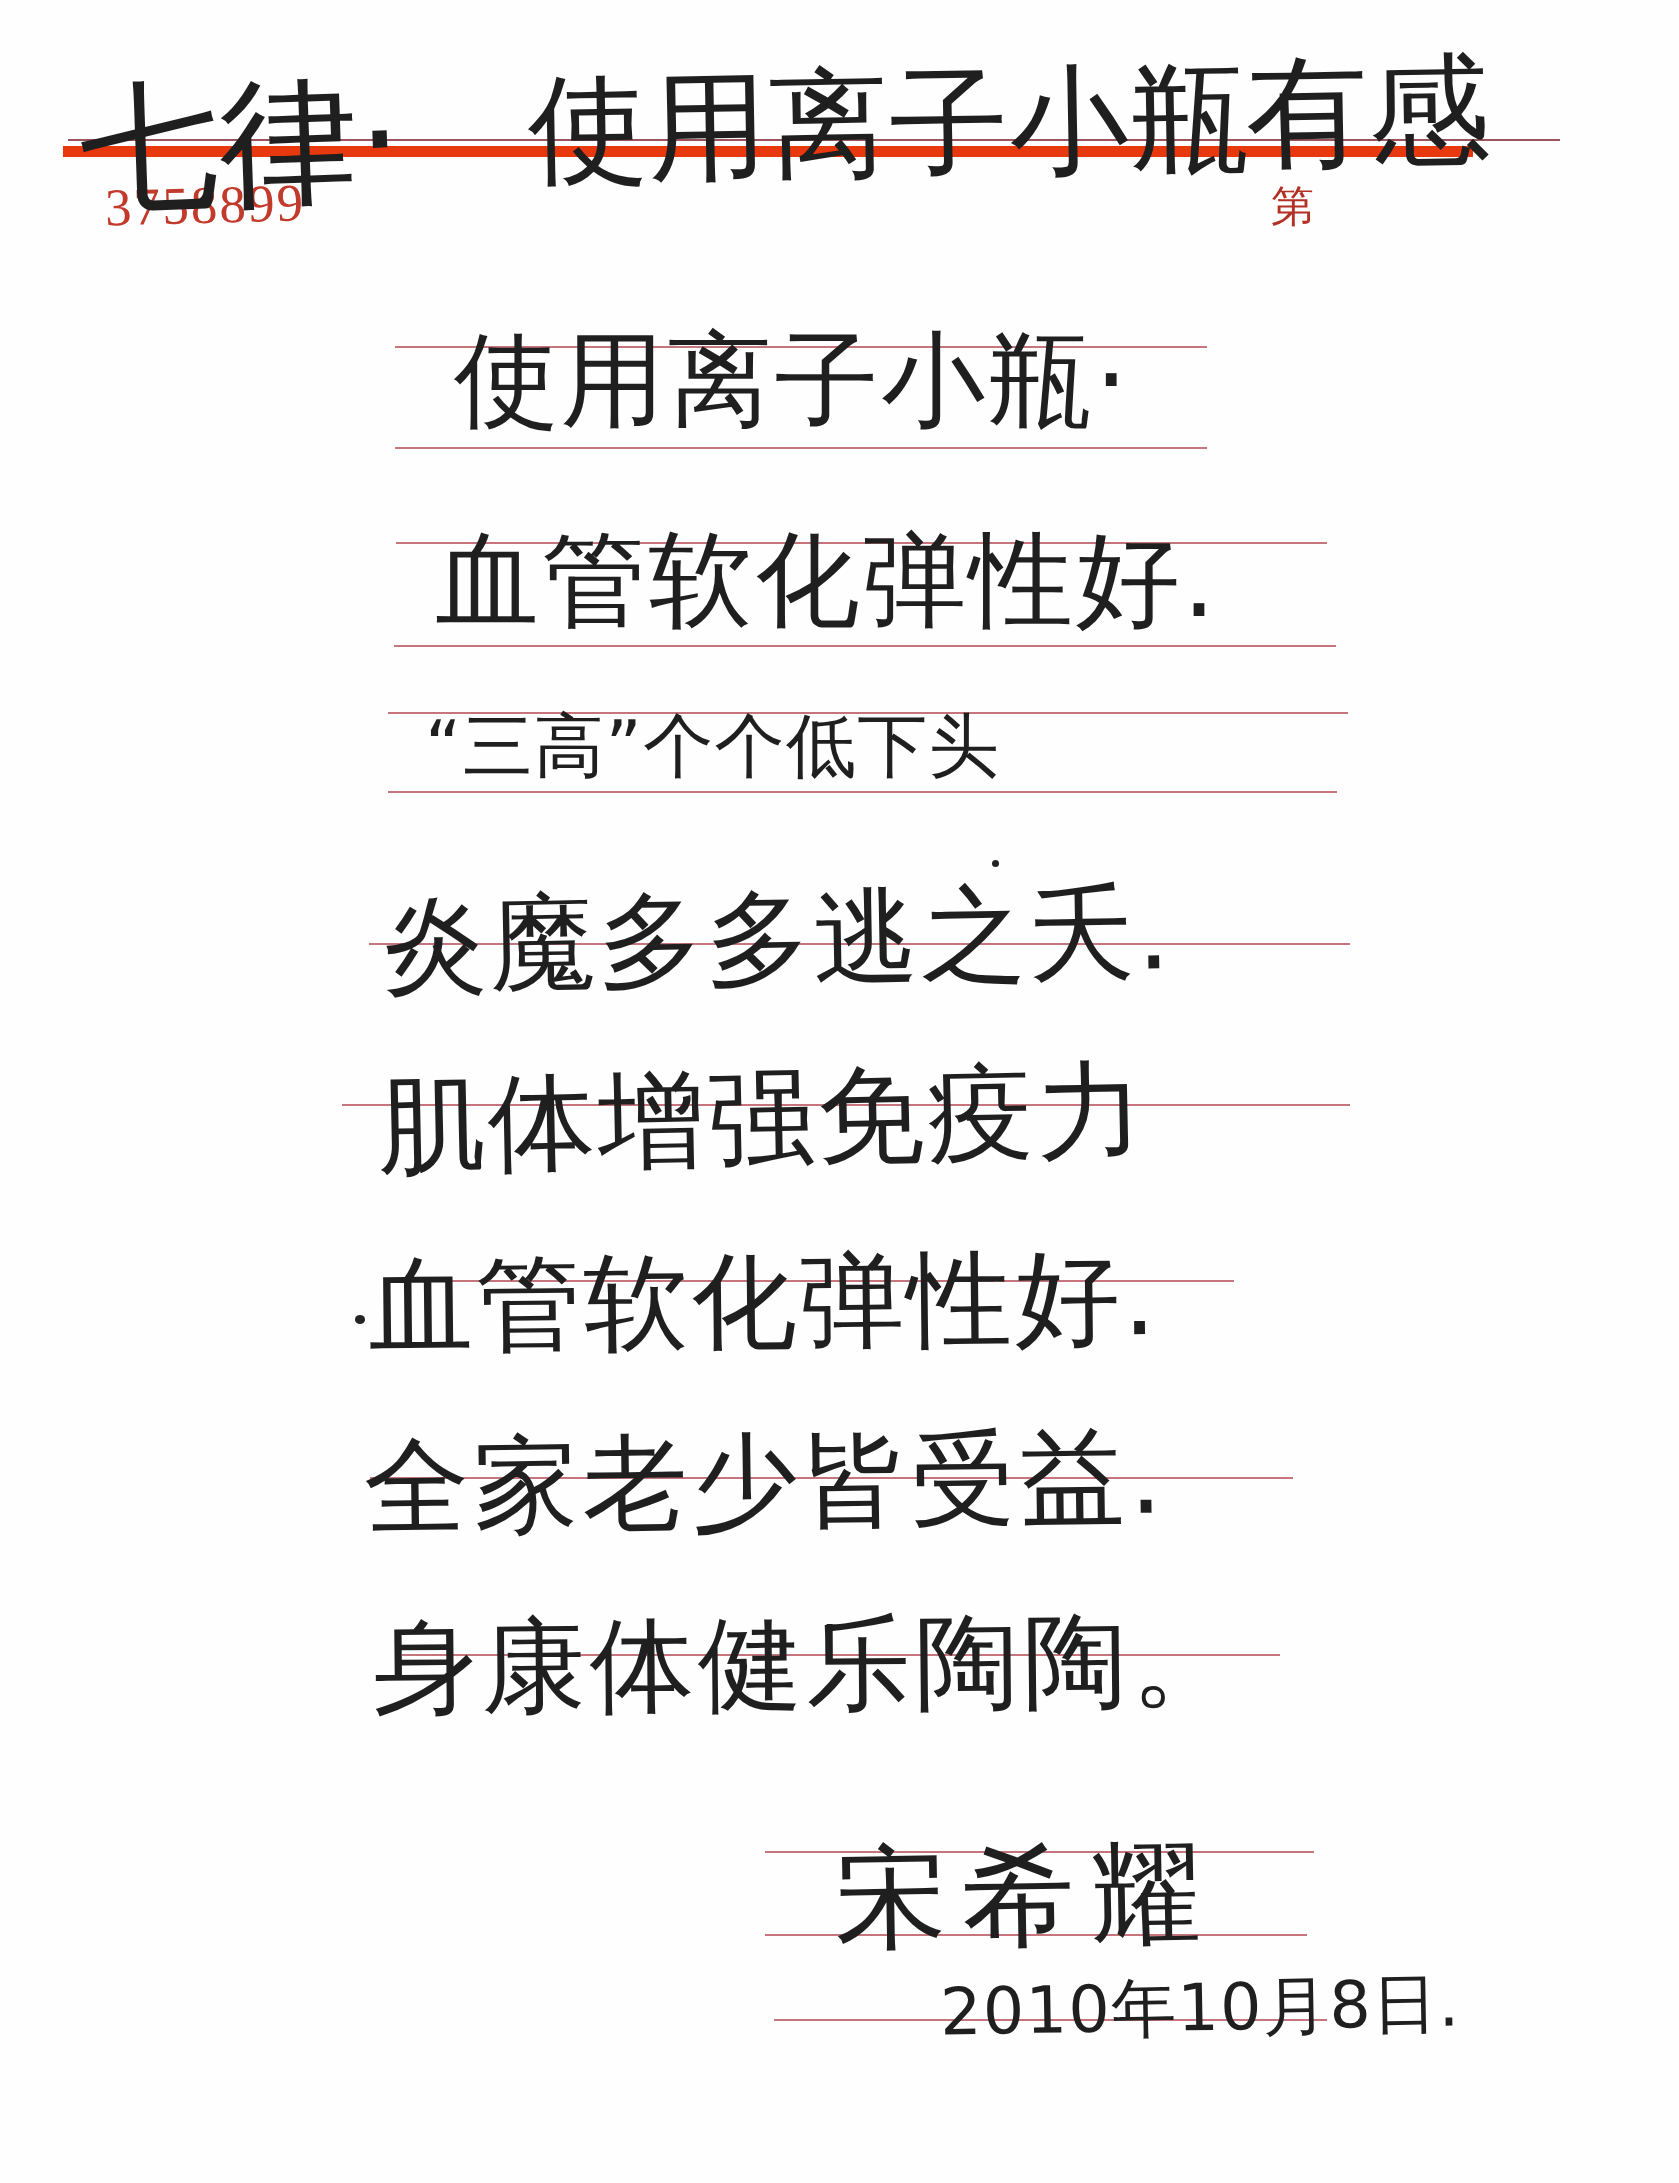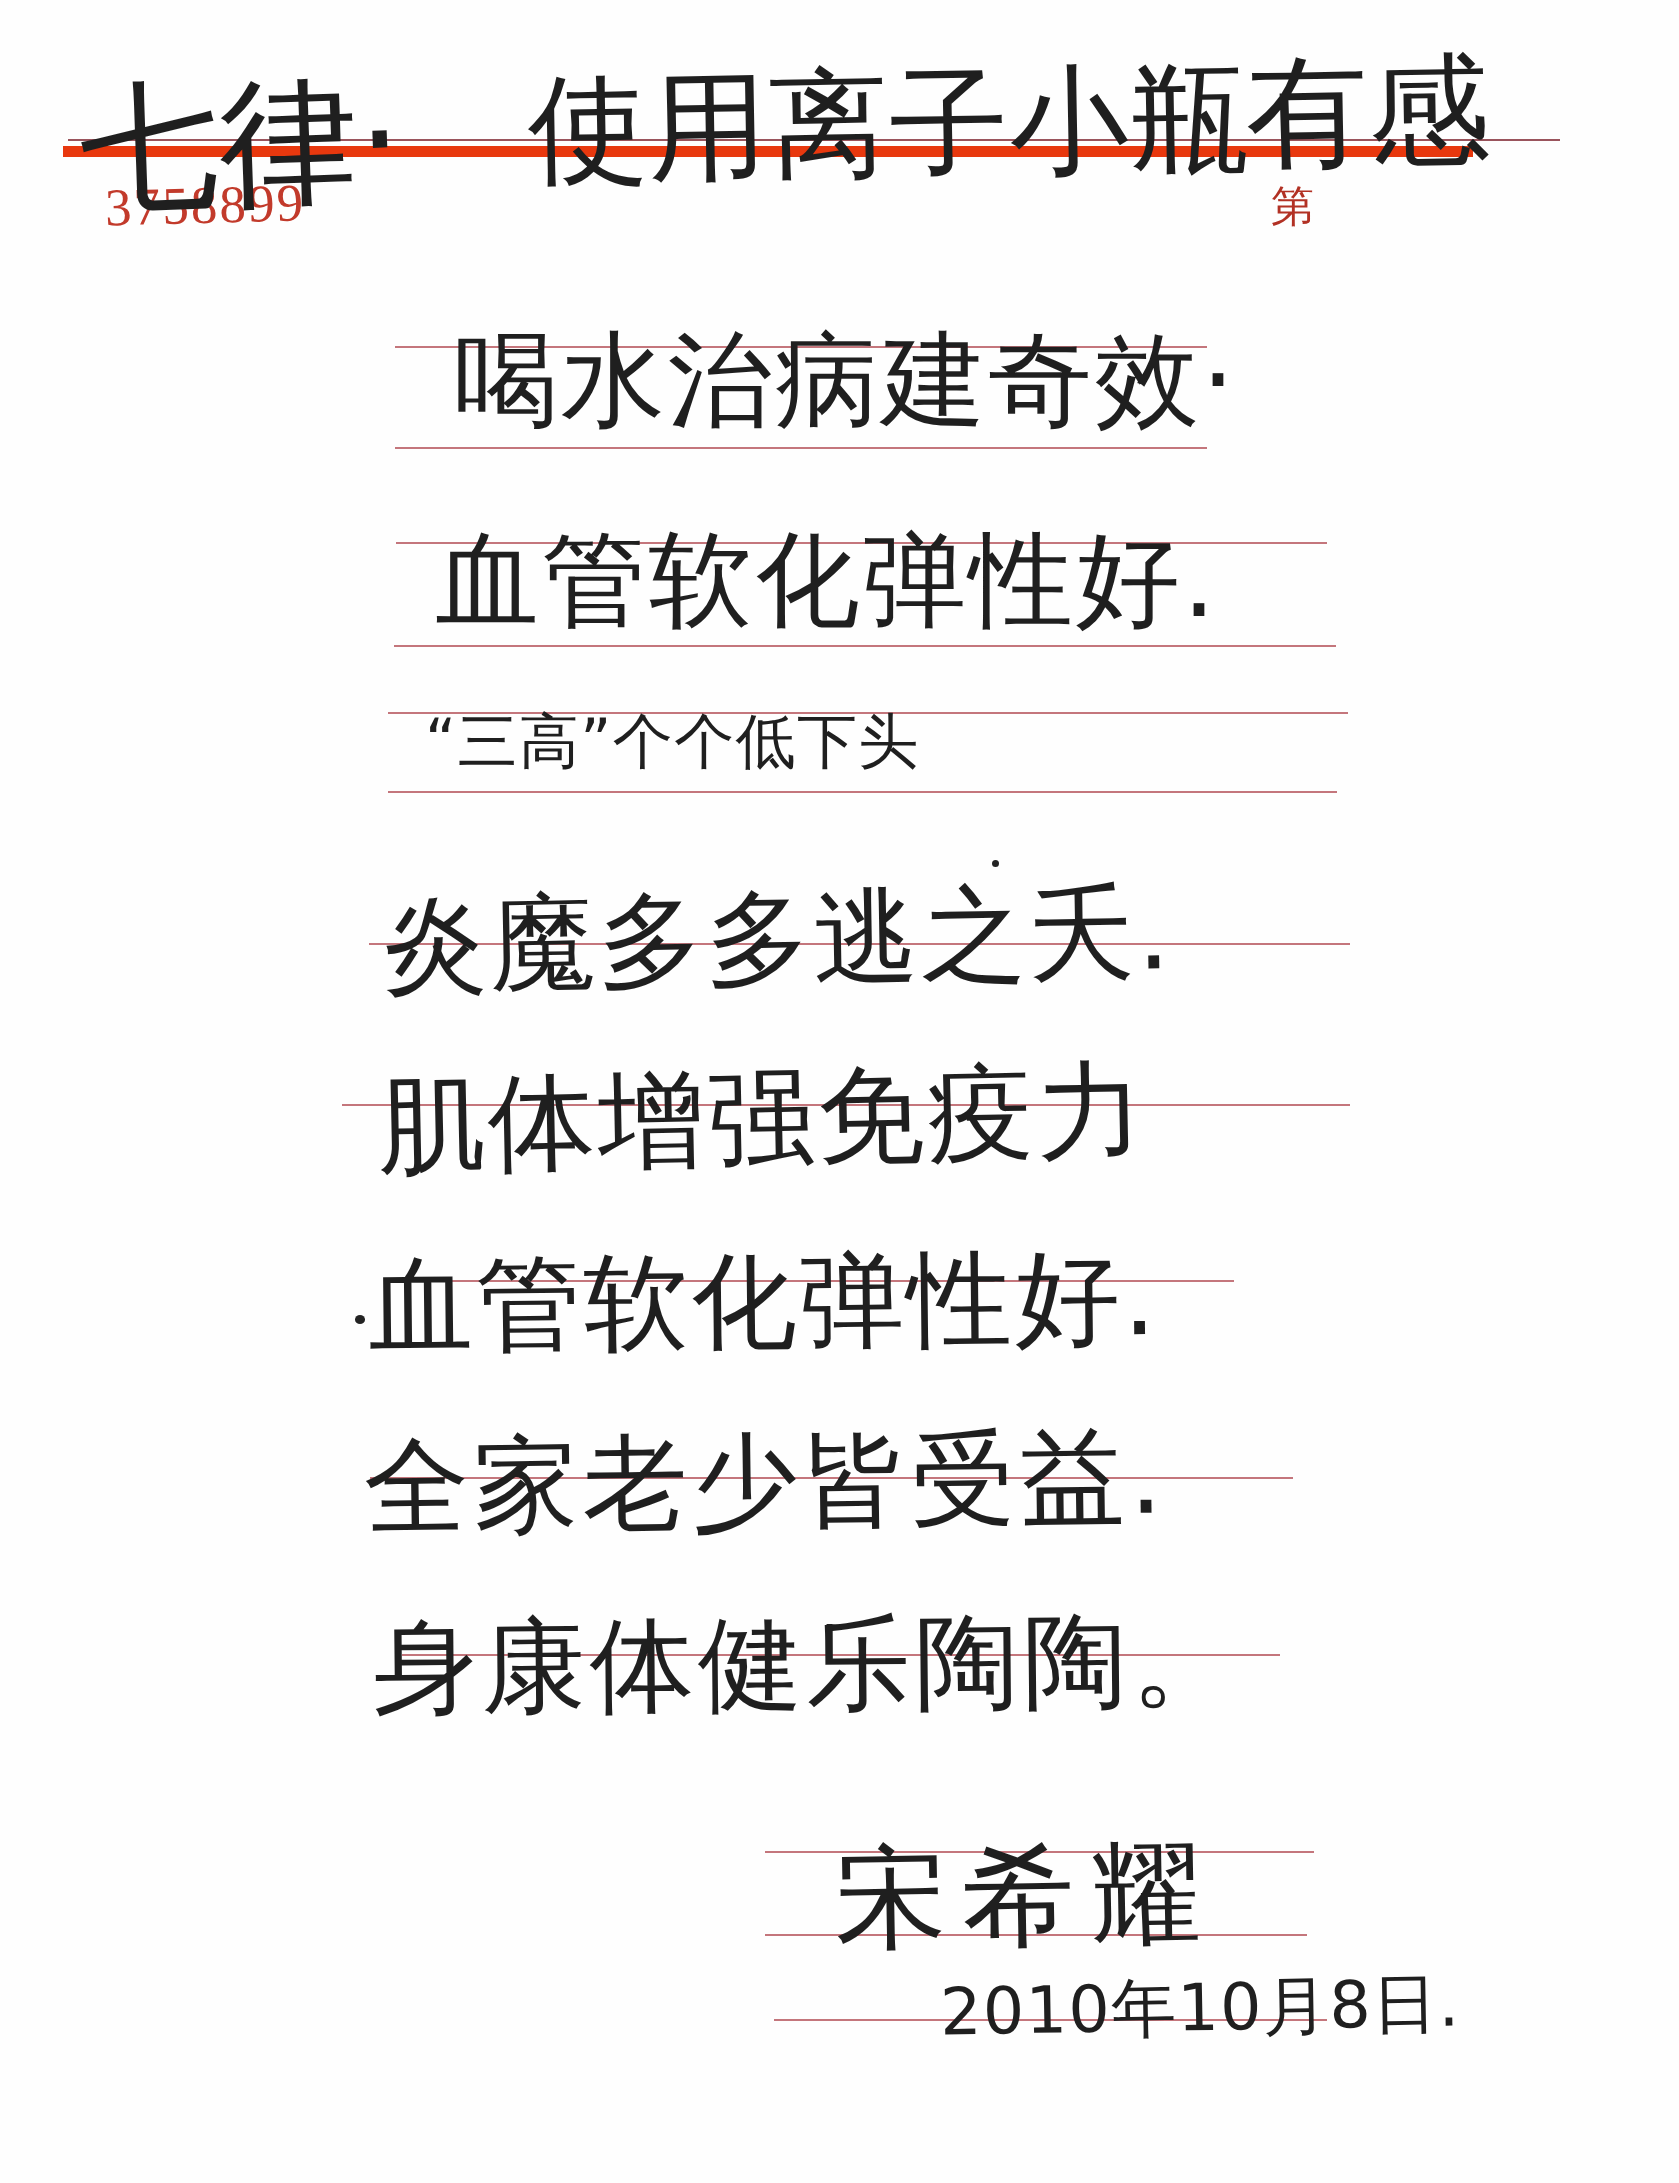--- a/index.html
+++ b/index.html
@@ -54,21 +54,21 @@
     font-size:43px;
     color:#b23124;
     white-space:nowrap;
   }
   .title-prefix{top:75px;left:80px;font-size:139px;transform:rotate(-2deg);}
   .title-main{top:65px;left:528px;font-size:119px;letter-spacing:1.4px;transform:rotate(-1deg);}
   .title-suffix{top:51px;left:1246px;font-size:122px;transform:rotate(-1deg);}
 
   .pl0{top:328px;left:454px;font-size:104px;letter-spacing:2.8px;}
   .pl1{top:528px;left:435px;font-size:104px;letter-spacing:2.8px;}
-  .pl2{top:711px;left:425px;font-size:60px;letter-spacing:1.4px;}
+  .pl2{top:711px;left:425px;font-size:70px;letter-spacing:1.4px;}
   .pl3{top:887px;left:382px;font-size:105px;letter-spacing:2.8px;transform:rotate(-1deg);}
   .pl4{top:1065px;left:378px;font-size:107px;letter-spacing:2.8px;transform:rotate(-1.2deg);}
   .pl5{top:1250px;left:368px;font-size:105px;letter-spacing:2.8px;transform:rotate(-0.6deg);}
   .pl6{top:1430px;left:364px;font-size:105px;letter-spacing:4.3px;transform:rotate(-0.8deg);}
   .pl7{top:1612px;left:373px;font-size:104px;letter-spacing:4.3px;transform:rotate(-0.5deg);}
 
   .signature{top:1840px;left:835px;font-size:112px;letter-spacing:15.6px;transform:rotate(-1deg);}
   .date{top:1975px;left:940px;font-size:65px;letter-spacing:1.4px;transform:rotate(-1deg);}
 
   .ink-speck{
@@ -101,21 +101,21 @@
   <div class="rule" style="top:791px;left:388px;width:949px;"></div>
   <div class="rule" style="top:943px;left:369px;width:981px;"></div>
   <div class="rule" style="top:1104px;left:342px;width:1008px;"></div>
   <div class="rule" style="top:1280px;left:388px;width:846px;"></div>
   <div class="rule" style="top:1477px;left:370px;width:923px;"></div>
   <div class="rule" style="top:1654px;left:402px;width:878px;"></div>
   <div class="rule" style="top:1851px;left:765px;width:549px;"></div>
   <div class="rule" style="top:1934px;left:765px;width:542px;"></div>
   <div class="rule" style="top:2019px;left:774px;width:553px;"></div>
 
-  <div class="hw pl0">喝水治病建奇效·</div>
+  <div class="hw pl0">使用离子小瓶·</div>
   <div class="hw pl1">血管软化弹性好.</div>
   <div class="hw pl2">“三高”个个低下头</div>
   <div class="hw pl3">炎魔多多逃之夭.</div>
   <div class="hw pl4">肌体增强免疫力</div>
   <div class="hw pl5">血管软化弹性好.</div>
   <div class="hw pl6">全家老少皆受益.</div>
   <div class="hw pl7">身康体健乐陶陶。</div>
 
   <div class="hw signature">宋希耀</div>
   <div class="hw date">2010年10月8日.</div>

